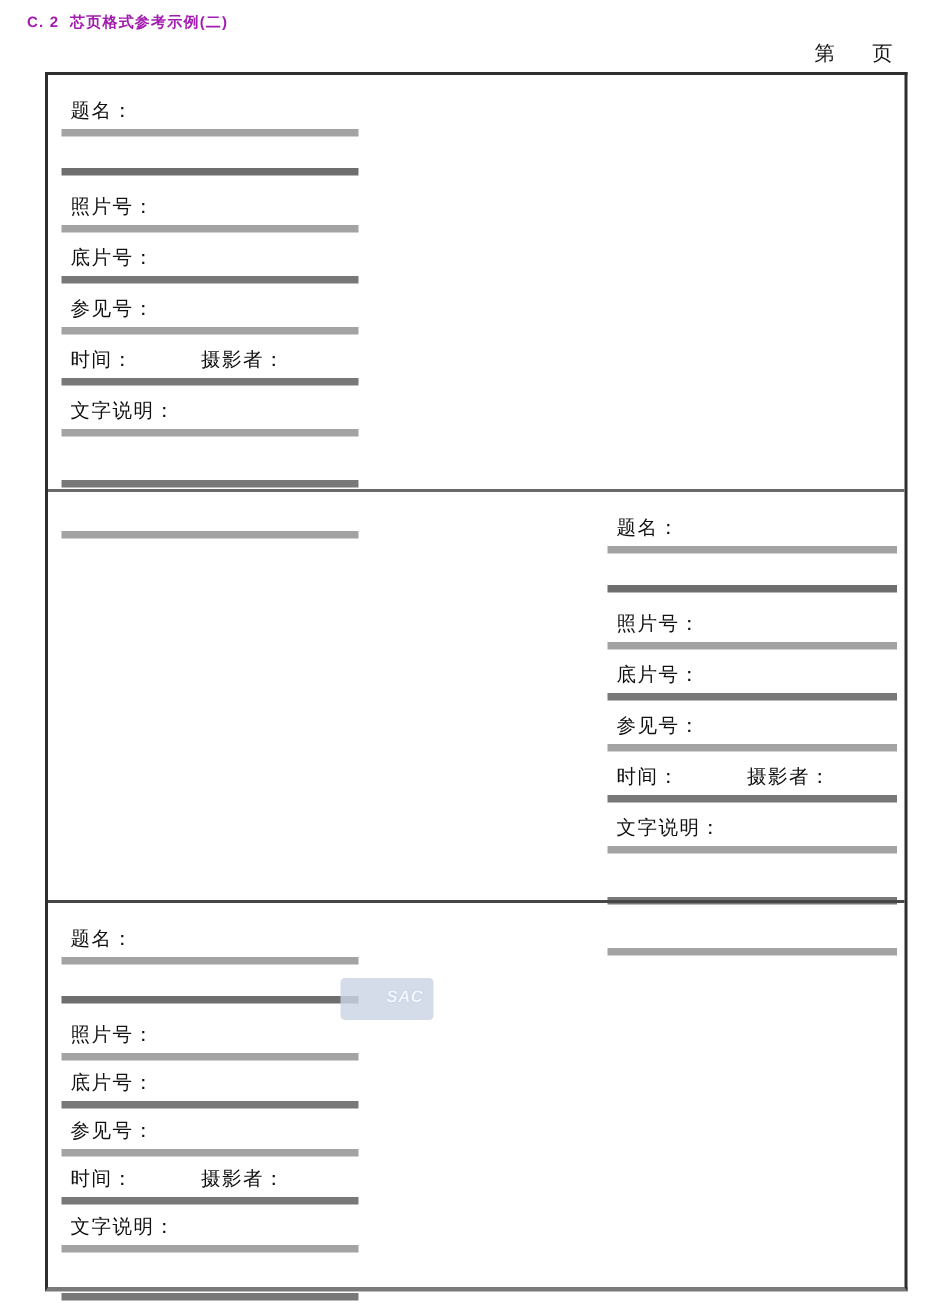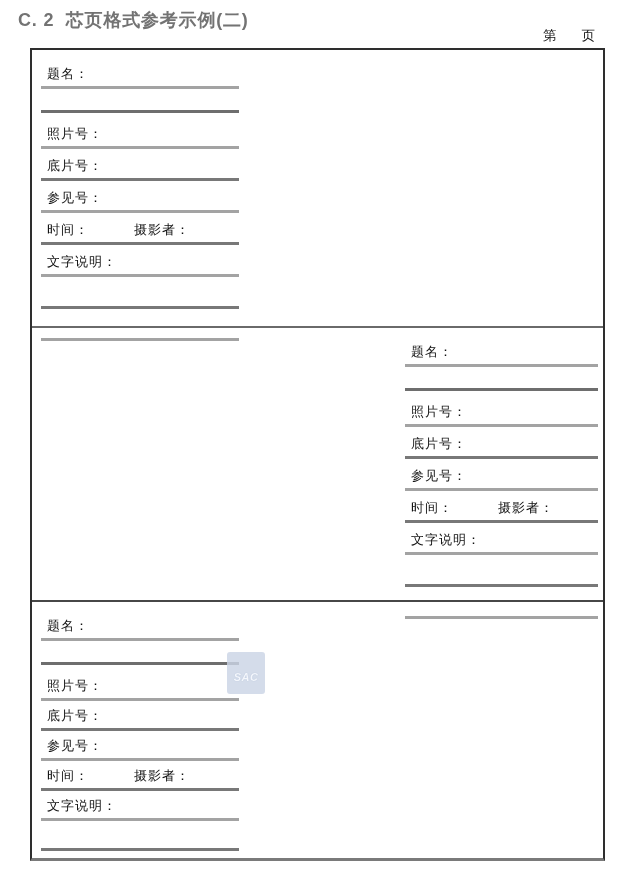--- a/index.html
+++ b/index.html
@@ -13,24 +13,24 @@
     position: relative;
     width: 624px; height: 875px;
     background: #ffffff;
     overflow: hidden;
   }
   .heading {
     position: absolute;
     left: 18px; top: 8px;
     font-family: "Liberation Sans", "DejaVu Sans", sans-serif;
     font-weight: bold;
-    font-size: 18px;
+    font-size: 10px;
     letter-spacing: 0.8px;
     white-space: pre;
-    color: #737373;
+    color: #a21caf;
   }
   .page-marker {
     position: absolute;
     left: 543px; top: 27px;
     width: 52px;
     display: flex;
     justify-content: space-between;
     font-size: 13.5px;
     letter-spacing: 0;
     color: #161616;
@@ -60,45 +60,46 @@
   .s3 { flex: 1; border-top: 2px solid #474747; --h: 27px; }
   .col {
     position: relative;
     width: 198px;
   }
   .col-left  { margin-left: 9px; }
   .col-right { margin-left: auto; margin-right: 5px; width: 193px; }
   .row {
     position: relative;
     height: var(--h);
-    border-bottom: 3px solid #a3a3a3;
+    border-bottom: 5px solid #a3a3a3;
   }
   .row.r1 { height: var(--h1); }
   .row.r2 { height: var(--h2); border-bottom-color: #6e6e6e; }
   .row.r3 { height: var(--h3); }
   .row.light { border-bottom-color: #787878; text-align: right; }
   .lbl {
     position: absolute;
     left: 6px; bottom: 3px;
     font-size: 13px;
     letter-spacing: 1px;
     white-space: nowrap;
     color: #111111;
   }
   .lbl-photographer { left: 93px; }
   .watermark {
     position: absolute;
     left: 227px; top: 652px;
-    width: 38px; height: 42px;
+    width: 38px; height: 28px;
     background: rgba(202, 212, 229, 0.82);
     border-radius: 3px;
     z-index: 3;
     display: flex;
     justify-content: center;
-    align-items: center;
+    align-items: flex-start;
+    padding-left: 24px;
   }
   .watermark span {
     margin-top: 7px;
     font-family: "Liberation Sans", "DejaVu Sans", sans-serif;
     font-style: italic;
     font-weight: bold;
     font-size: 11px;
     letter-spacing: 0.5px;
     color: #f4f7fc;
     text-shadow: 0 0 1px #a8b7d2;

